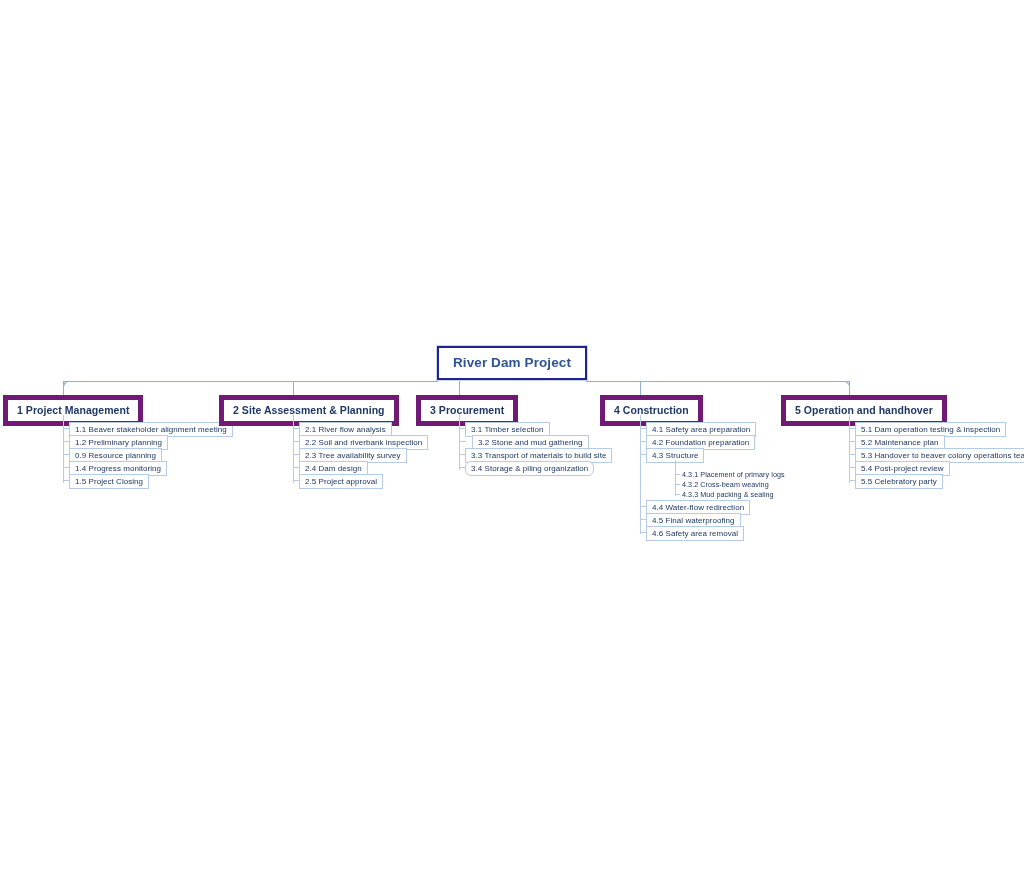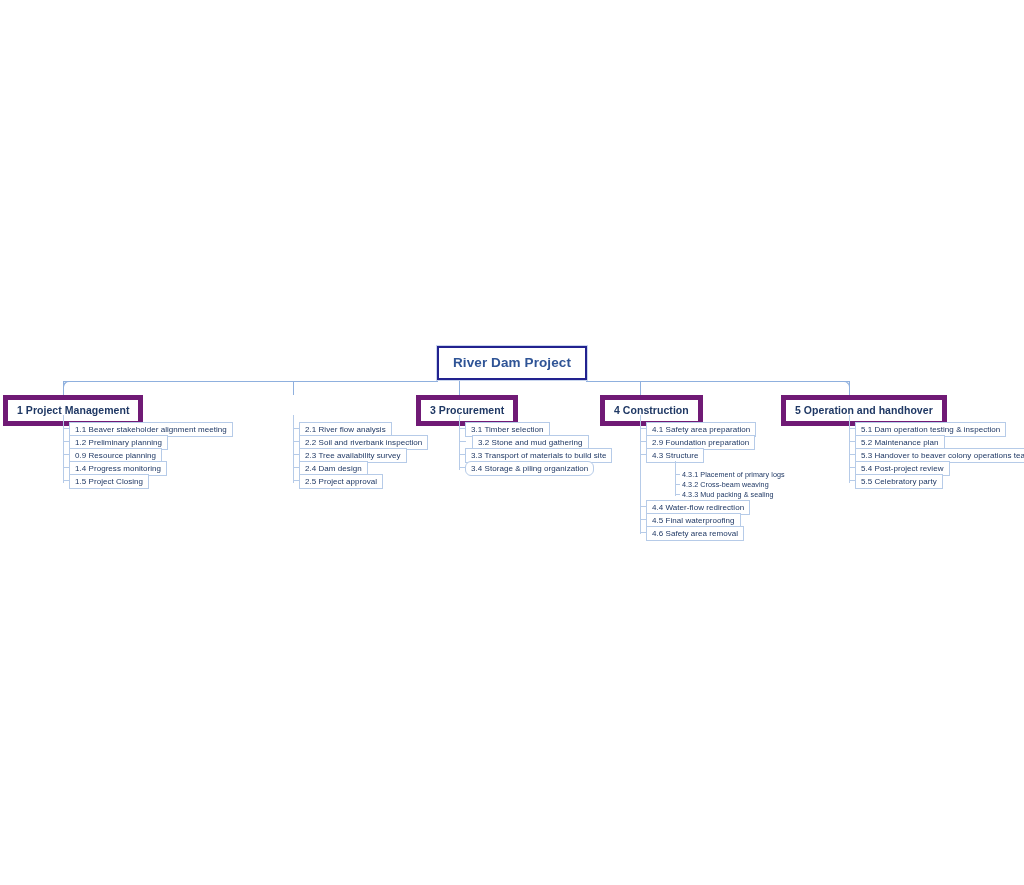--- a/index.html
+++ b/index.html
@@ -148,20 +148,23 @@
   <div class="conn conn-h conn-light" style="left:63px; top:467px; width:7px;"></div>
   <div class="node l2-node" style="left:69px; top:461px;">
     <span>1.4 Progress monitoring</span>
   </div>
 
   <div class="conn conn-h conn-light" style="left:63px; top:480px; width:7px;"></div>
   <div class="node l2-node" style="left:69px; top:474px;">
     <span>1.5 Project Closing</span>
   </div>
 
+  <div class="node l1-node" style="left:219px; top:395px;">
+    <span>2 Site Assessment &amp; Planning</span>
+  </div>
   <div class="conn conn-v conn-light" style="left:293px; top:415px; height:68px;"></div>
 
   <div class="conn conn-h conn-light" style="left:293px; top:428px; width:7px;"></div>
   <div class="node l2-node" style="left:299px; top:422px;">
     <span>2.1 River flow analysis</span>
   </div>
 
   <div class="conn conn-h conn-light" style="left:293px; top:441px; width:7px;"></div>
   <div class="node l2-node" style="left:299px; top:435px;">
     <span>2.2 Soil and riverbank inspection</span>
@@ -213,21 +216,21 @@
 
   <div class="conn conn-v conn-light" style="left:640px; top:415px; height:119px;"></div>
 
   <div class="conn conn-h conn-light" style="left:640px; top:428px; width:7px;"></div>
   <div class="node l2-node" style="left:646px; top:422px;">
     <span>4.1 Safety area preparation</span>
   </div>
 
   <div class="conn conn-h conn-light" style="left:640px; top:441px; width:7px;"></div>
   <div class="node l2-node" style="left:646px; top:435px;">
-    <span>2.9 Foundation preparation</span>
+    <span>4.2 Foundation preparation</span>
   </div>
 
   <div class="conn conn-h conn-light" style="left:640px; top:454px; width:7px;"></div>
   <div class="node l2-node" style="left:646px; top:448px;">
     <span>4.3 Structure</span>
   </div>
 
   <div class="conn conn-v conn-light" style="left:675px; top:461px; height:35px;"></div>
 
   <div class="conn conn-h conn-light" style="left:675px; top:474px; width:6px;"></div>

